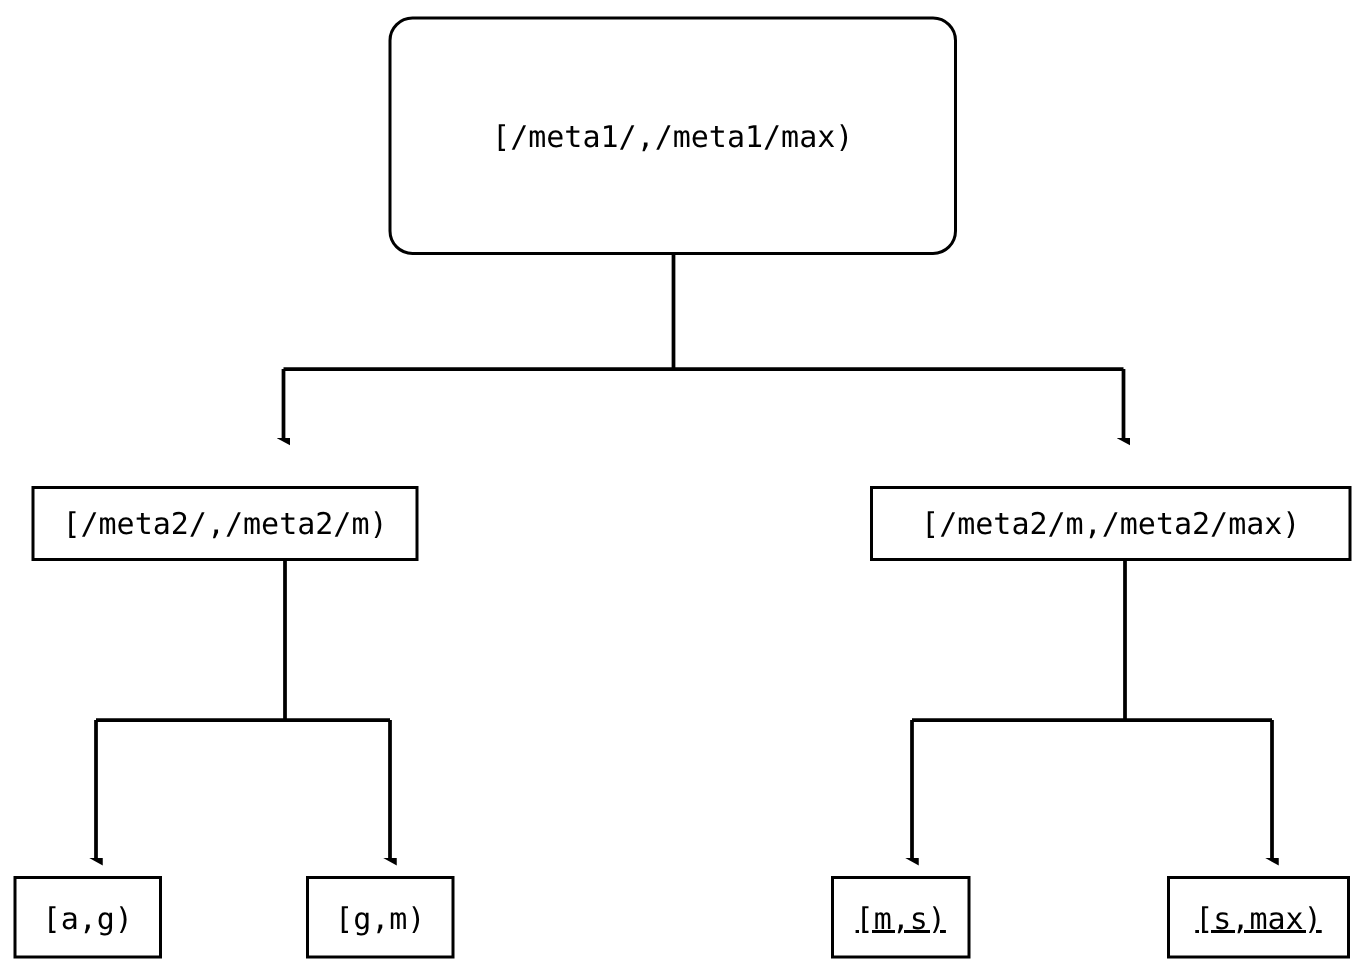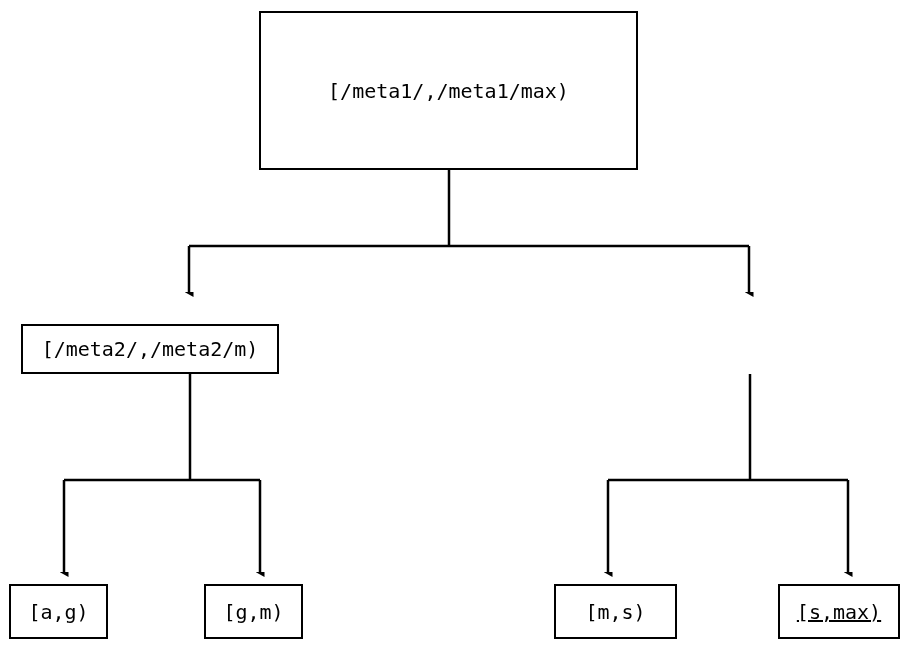--- a/index.html
+++ b/index.html
@@ -73,38 +73,41 @@
     </g>
 
     <g>
       <path d="M 750,374 L 750,480" stroke="#000000" stroke-width="2.5" fill="none"></path>
       <path d="M 608,480 L 848,480" stroke="#000000" stroke-width="2.5" fill="none"></path>
       <path d="M 608,480 L 608,572" stroke="#000000" stroke-width="2.5" fill="none" marker-end="url(#arrowhead)"></path>
       <path d="M 848,480 L 848,572" stroke="#000000" stroke-width="2.5" fill="none" marker-end="url(#arrowhead)"></path>
     </g>
   </svg>
 
-  <div class="node" style="left:259px; top:11px; width:379px; height:159px;">
+  <div class="node" style="left:259px; top:11px; width:379px; height:159px;border-radius:16px;">
     <span class="node-label">[/meta1/,/meta1/max)</span>
   </div>
 
   <div class="node" style="left:21px; top:324px; width:258px; height:50px;">
     <span class="node-label">[/meta2/,/meta2/m)</span>
   </div>
 
+  <div class="node" style="left:580px; top:324px; width:321px; height:50px;">
+    <span class="node-label">[/meta2/m,/meta2/max)</span>
+  </div>
 
   <div class="node" style="left:204px; top:584px; width:99px; height:55px;">
     <span class="node-label">[g,m)</span>
   </div>
 
   <div class="node" style="left:9px; top:584px; width:99px; height:55px;">
     <span class="node-label">[a,g)</span>
   </div>
 
-  <div class="node" style="left:554px; top:584px; width:123px; height:55px;">
+  <div class="node" style="left:554px; top:584px; width:93px; height:55px;text-decoration:underline;">
     <span class="node-label">[m,s)</span>
   </div>
 
   <div class="node" style="left:778px; top:584px; width:122px; height:55px;text-decoration:underline;">
     <span class="node-label">[s,max)</span>
   </div>
 
 </div>
 
 </body></html>

